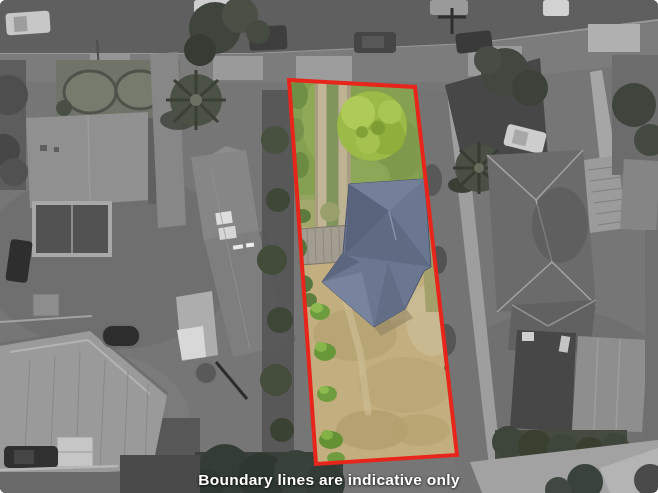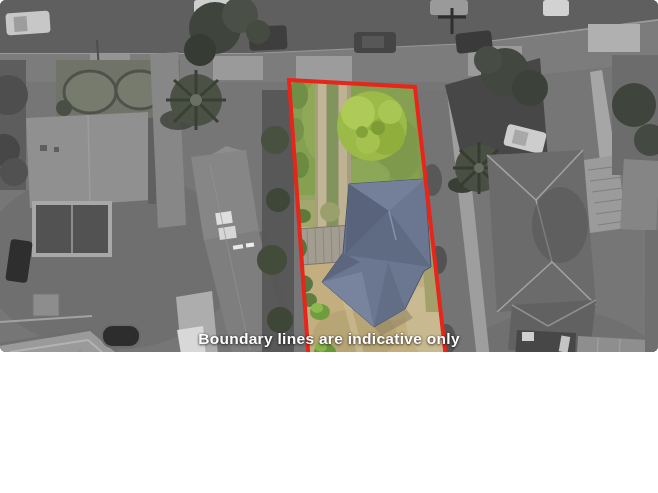--- a/index.html
+++ b/index.html
@@ -1,16 +1,16 @@
 <!DOCTYPE html>
 <html><head>
 <meta charset="utf-8">
 <style>
   html,body{margin:0;padding:0;background:#ffffff;font-family:"Liberation Sans",sans-serif;}
-  .stage{position:relative;width:658px;height:352px;overflow:hidden;border-radius:6px;background:#767676;}
+  .stage{position:relative;width:658px;height:493px;overflow:hidden;border-radius:6px;background:#767676;}
   .stage svg{position:absolute;left:0;top:0;display:block;}
   .caption{
     position:absolute;left:50%;bottom:4px;transform:translateX(-50%);
     color:#ffffff;font-size:15.5px;font-weight:bold;letter-spacing:.3px;white-space:nowrap;
     text-shadow:0 1px 3px rgba(0,0,0,.65), 0 0 2px rgba(0,0,0,.5);
   }
 </style>
 </head>
 <body>
 

